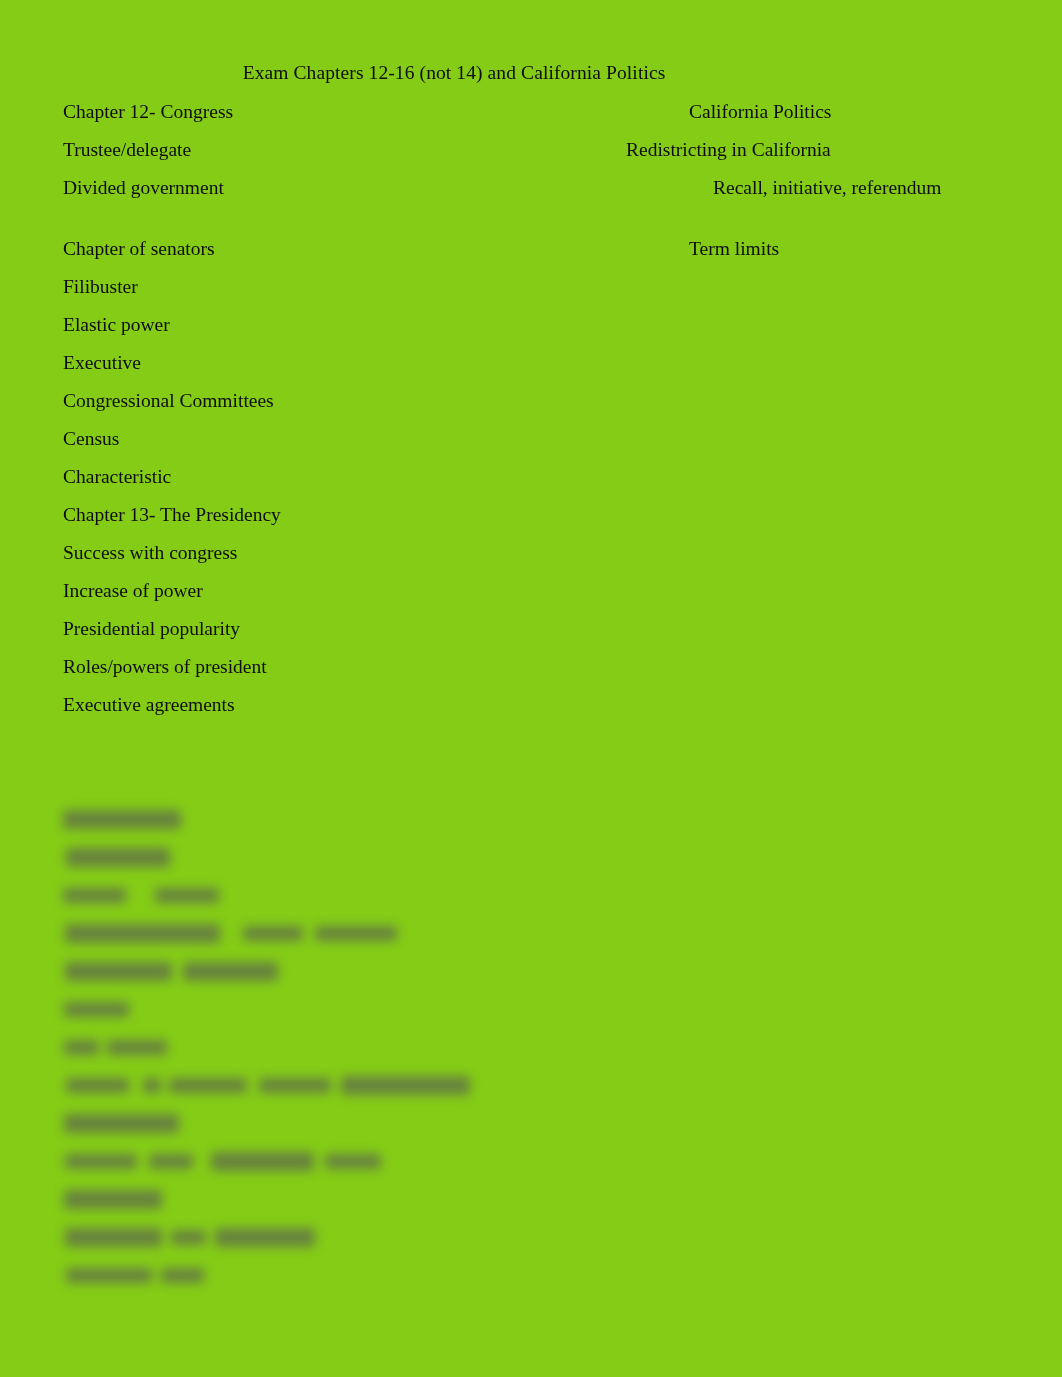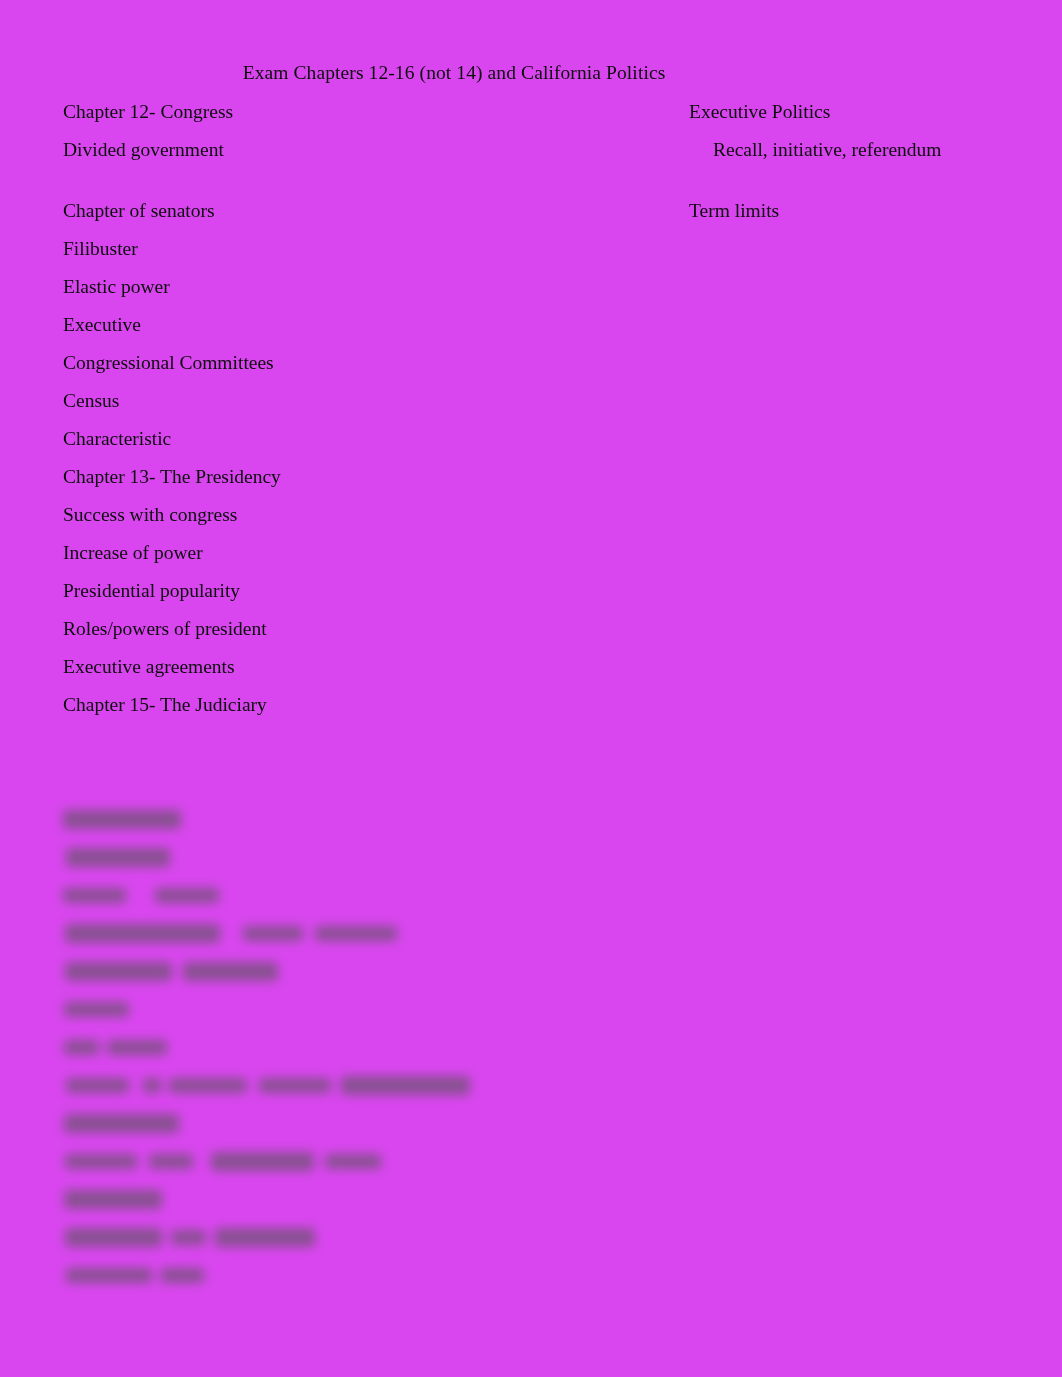--- a/index.html
+++ b/index.html
@@ -11,21 +11,21 @@
     width: 1062px;
     height: 1377px;
     position: relative;
     font-family: "Liberation Serif", "DejaVu Serif", serif;
     color: #000000;
     overflow: hidden;
   }
   .page {
     position: absolute;
     inset: 0;
-    background: #d946ef;
+    background: #84cc16;
   }
   .doc-title {
     position: absolute;
     top: 61px;
     left: 0;
     width: 908px;
     text-align: center;
     font-size: 19.5px;
     line-height: 24px;
     letter-spacing: 0.1px;
@@ -94,21 +94,25 @@
 </head>
 <body>
 
 <div class="page">
 
   <div class="doc-title">Exam Chapters 12-16 (not 14) and California Politics</div>
 
   <div class="outline">
       <div class="row">
         <div class="col-left">Chapter 12- Congress</div>
-        <div class="col-right" style="left: 689px;">Executive Politics</div>
+        <div class="col-right" style="left: 689px;">California Politics</div>
+      </div>
+      <div class="row">
+        <div class="col-left">Trustee/delegate</div>
+        <div class="col-right" style="left: 626px;">Redistricting in California</div>
       </div>
       <div class="row">
         <div class="col-left">Divided government</div>
         <div class="col-right" style="left: 689px; margin-left: 24px;">Recall, initiative, referendum</div>
       </div>
       <div class="row spacer"></div>
       <div class="row">
         <div class="col-left">Chapter of senators</div>
         <div class="col-right" style="left: 689px;">Term limits</div>
       </div>
@@ -140,23 +144,20 @@
         <div class="col-left">Increase of power</div>
       </div>
       <div class="row">
         <div class="col-left">Presidential popularity</div>
       </div>
       <div class="row">
         <div class="col-left">Roles/powers of president</div>
       </div>
       <div class="row">
         <div class="col-left">Executive agreements</div>
-      </div>
-      <div class="row">
-        <div class="col-left">Chapter 15- The Judiciary</div>
       </div>
     </div>
 
   <div class="blur-block">
       <div class="blur-row">
         <div class="blur-line" style="width: 118px;">
           <span class="blur-seg tall" style="left: 0px; width: 118px;"></span>
         </div>
       </div>
       <div class="blur-row">

